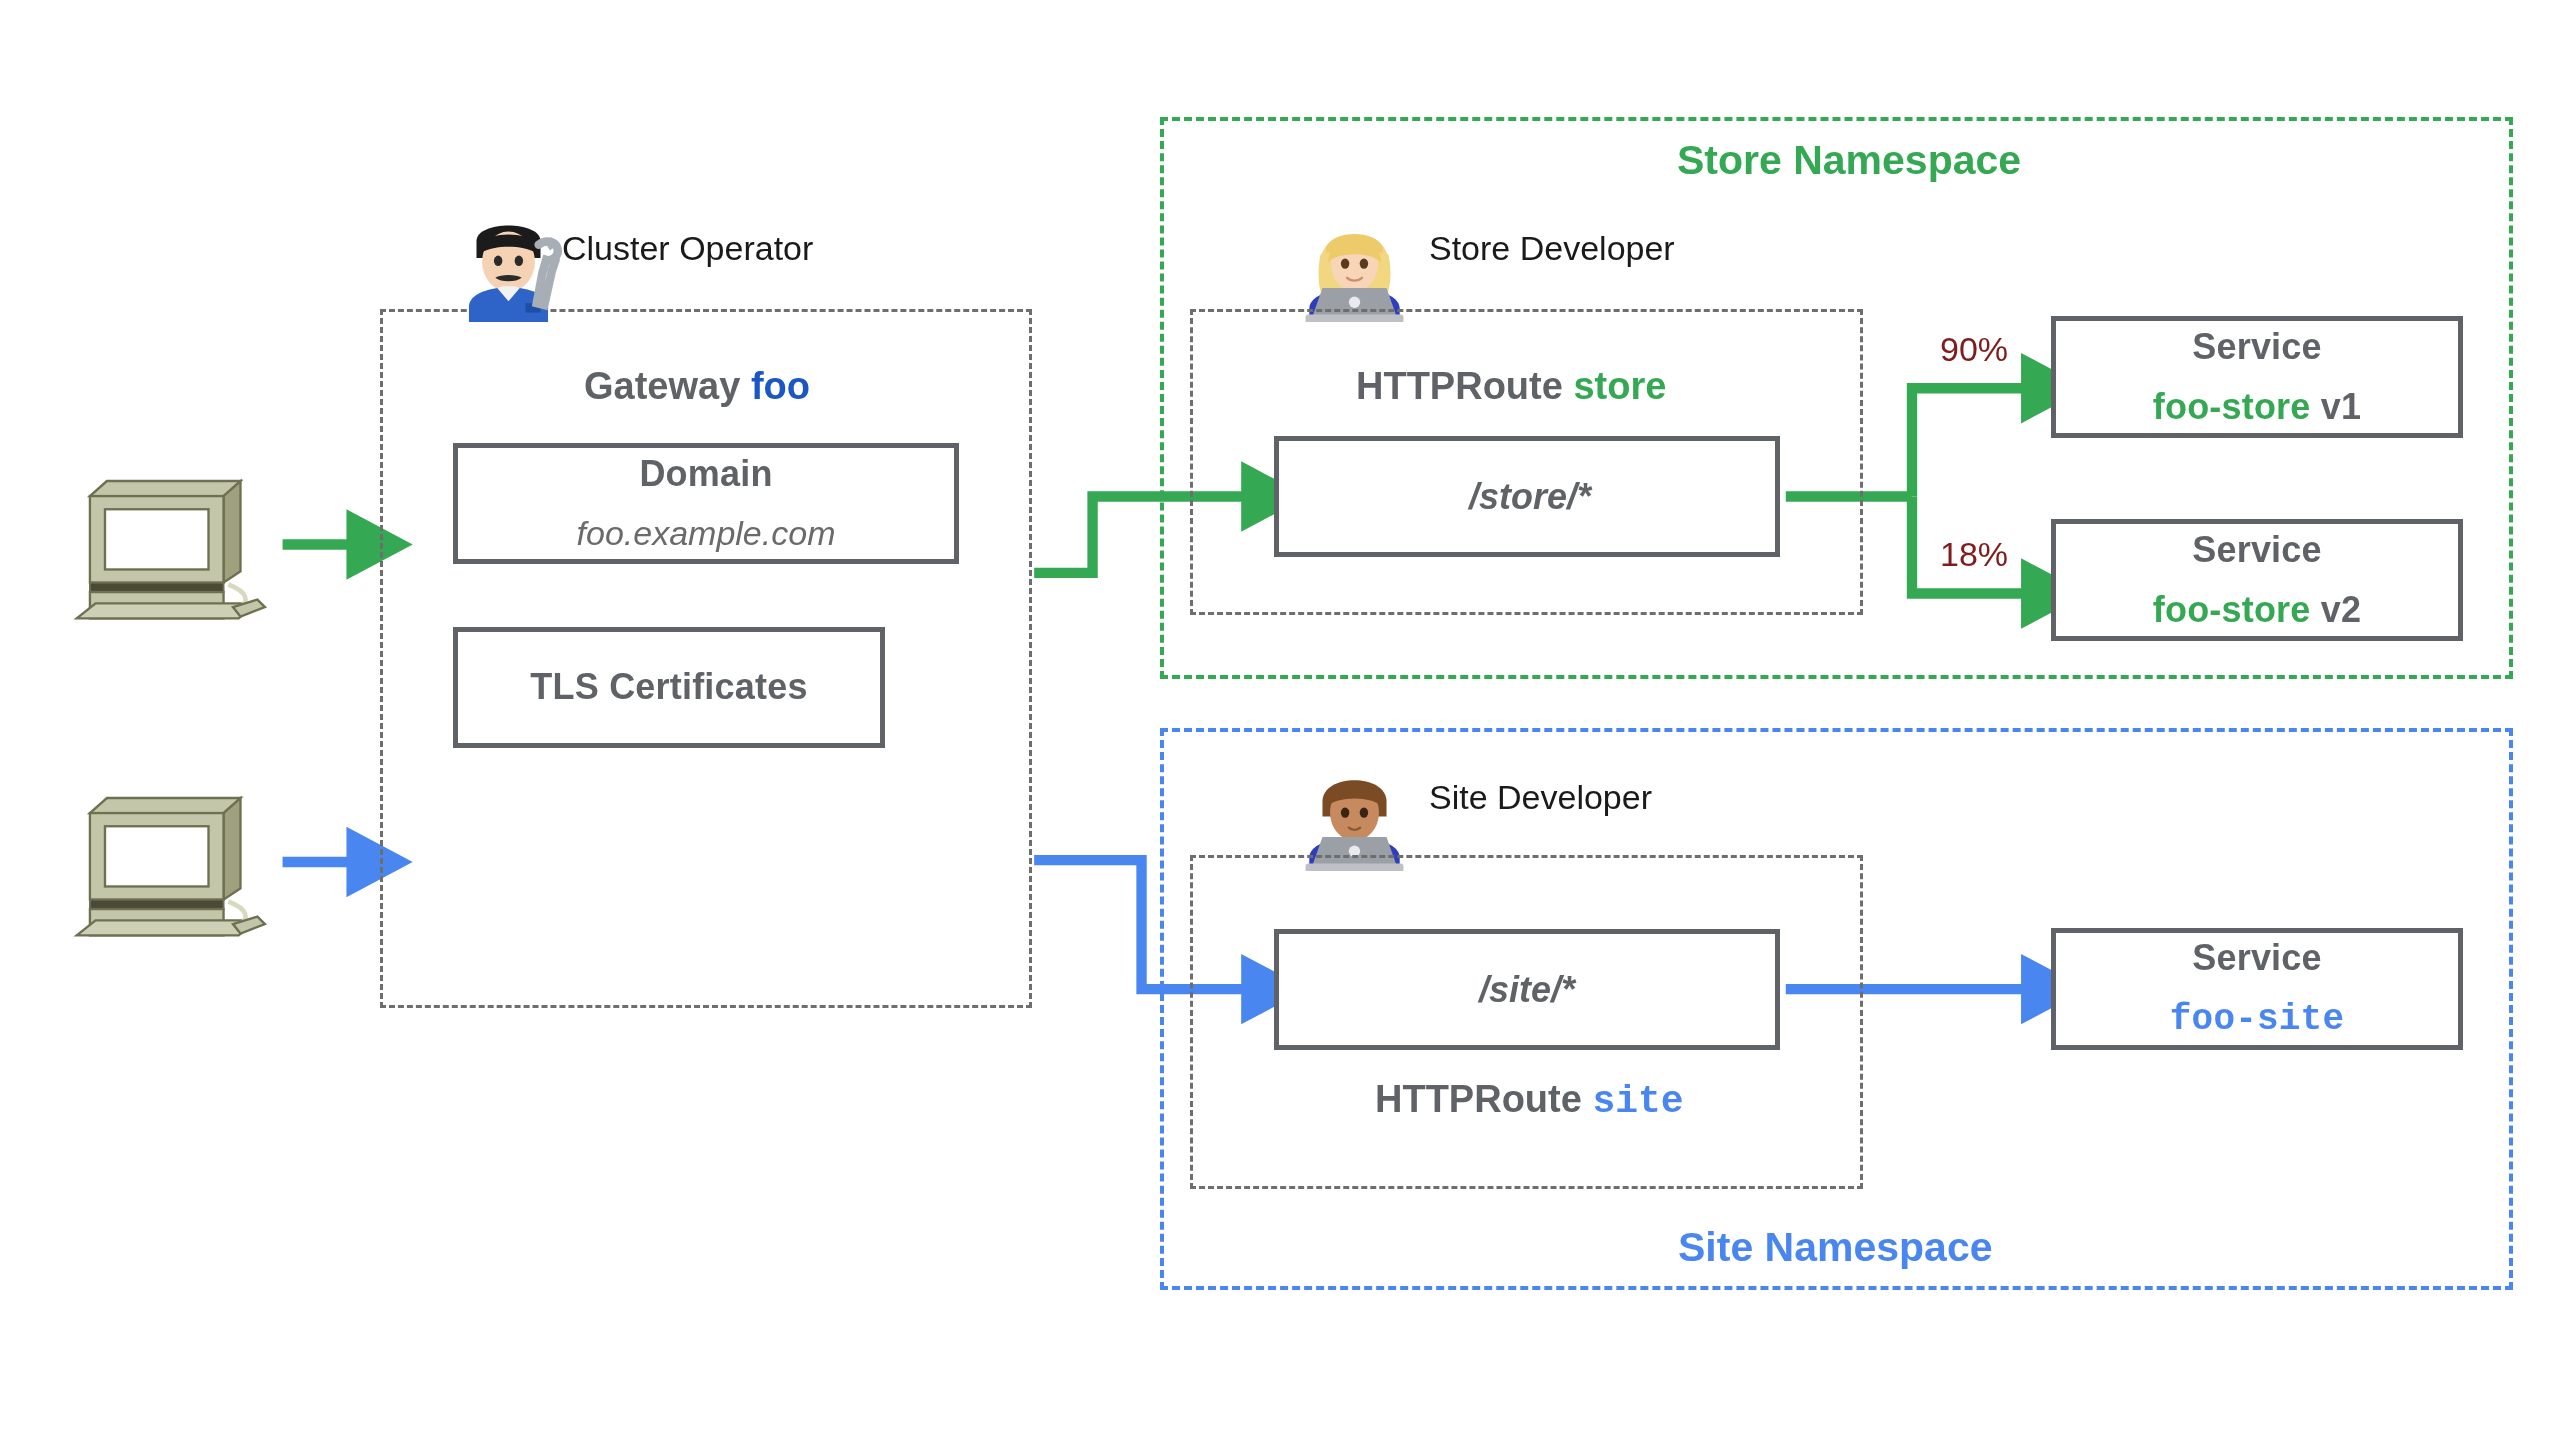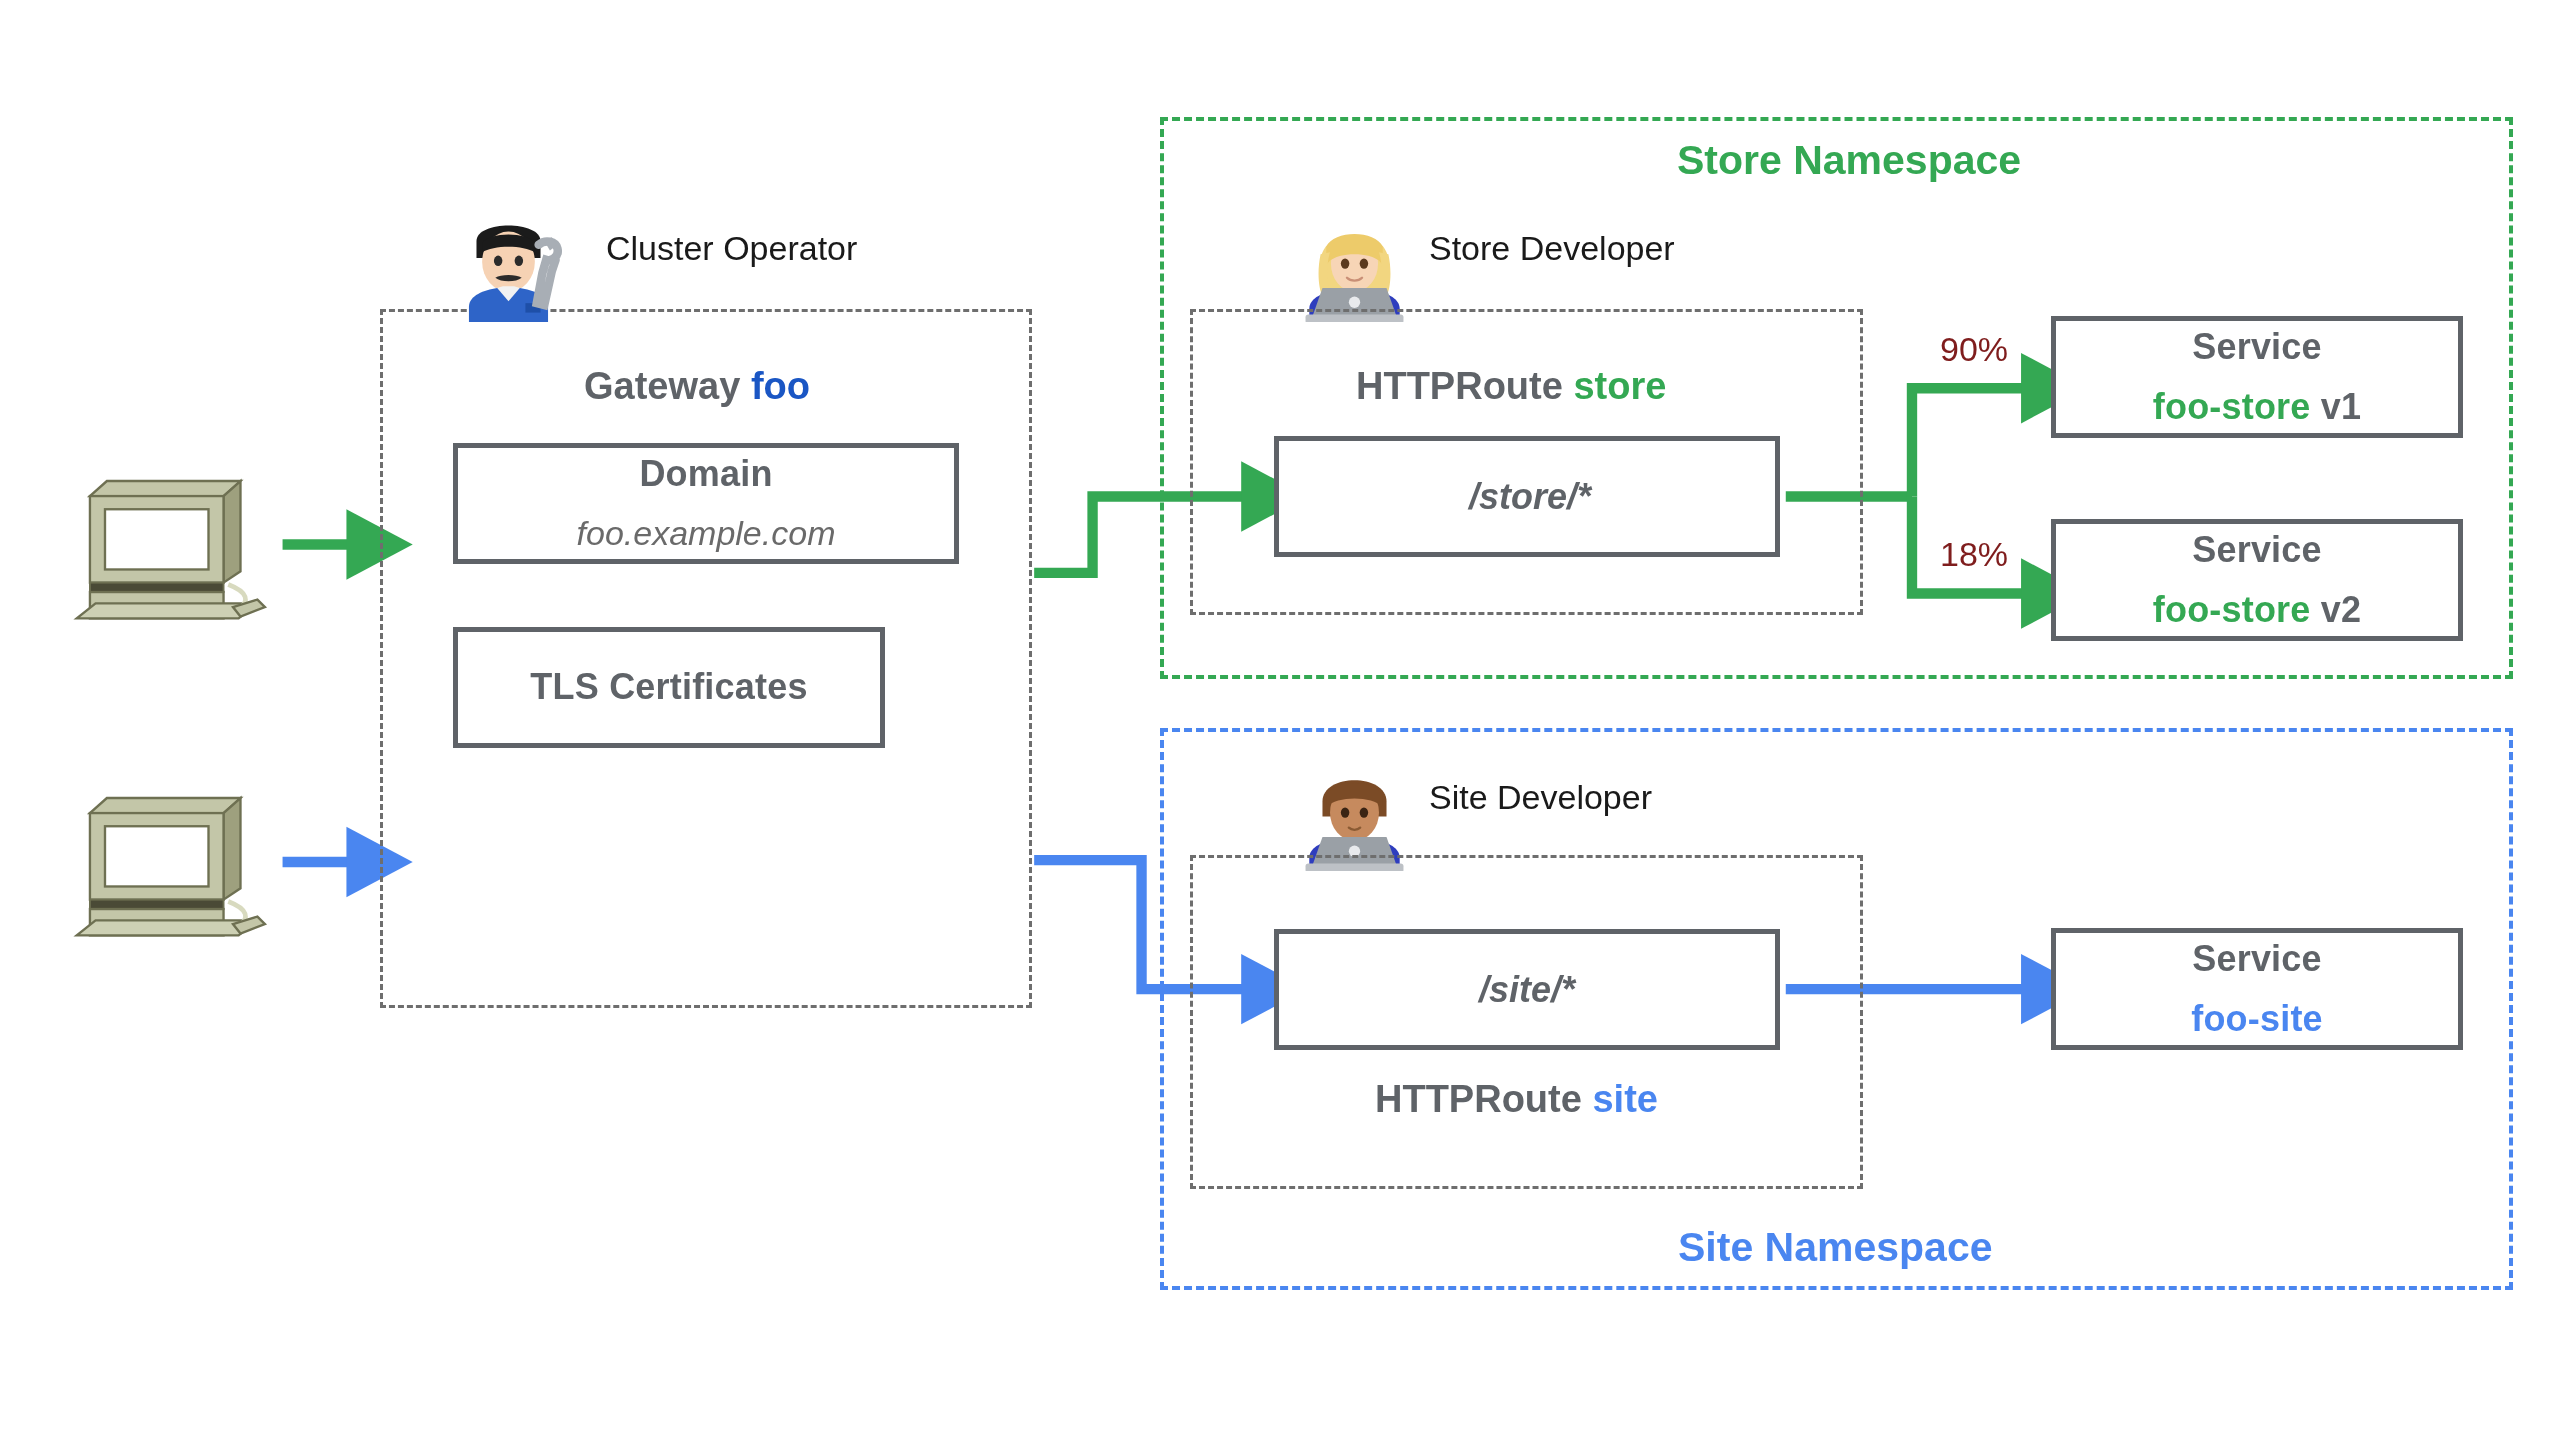--- a/index.html
+++ b/index.html
@@ -72,21 +72,21 @@
   
   .res-title {
     position: absolute;
     font-size: 38px;
     font-weight: 700;
     color: #5F6368;
     white-space: nowrap;
   }
   .accent-blue-dark { color: #1A56C4; }
   .accent-green     { color: #34A853; }
-  .accent-blue      { color: #4A86F0; }
+  .accent-blue      { color: #4A86F0; font-family: Liberation Mono, monospace; }
 
   .ns-title {
     position: absolute;
     font-size: 41px;
     font-weight: 700;
     white-space: nowrap;
   }
   .ns-title.green { color: #34A853; }
   .ns-title.blue  { color: #4A86F0; }
 
@@ -188,21 +188,21 @@
     <path d="M32,36 C40,24 80,24 88,36 L88,46 C76,38 44,38 32,46 Z" fill="#1B1B1B"></path>
     <ellipse cx="49" cy="55" rx="4.5" ry="5.5" fill="#2B2B2B"></ellipse>
     <ellipse cx="71" cy="55" rx="4.5" ry="5.5" fill="#2B2B2B"></ellipse>
     <path d="M46,73 C52,69 68,69 74,73 C68,78 52,78 46,73 Z" fill="#2B2B2B"></path>
     <path d="M18,120 L18,104 C18,92 34,86 48,84 L72,84 C86,86 102,92 102,104 L102,120 Z" fill="#2E64C8"></path>
     <path d="M48,84 L60,98 L72,84 L66,82 L54,82 Z" fill="#F2F2F2"></path>
     <rect x="78" y="100" width="16" height="10" fill="#1E4FA8"></rect>
     <path d="M92,38 C99,32 110,34 112,42 C114,50 106,56 100,54 L96,68 L90,100 L98,102 L106,66 L110,54" fill="none" stroke="#A8AEB5" stroke-width="9" stroke-linecap="round"></path>
     <path d="M98,34 L106,30 L112,38 L104,44 Z" fill="#A8AEB5"></path>
   </svg>
-  <div class="persona-label" style="left:606px; top:229px;">Cluster Operator</div>
+  <div class="persona-label" style="left:562px; top:229px;">Cluster Operator</div>
 
   <div class="res-title" style="left:584px; top:365px;">
     <span>Gateway</span>
     <span class="accent-blue-dark">foo</span>
   </div>
 
   <div class="box" style="left:453px; top:443px; width:506px; height:121px;">
     <div class="box-line">Domain</div>
     <div class="box-sub">foo.example.com</div>
   </div>

